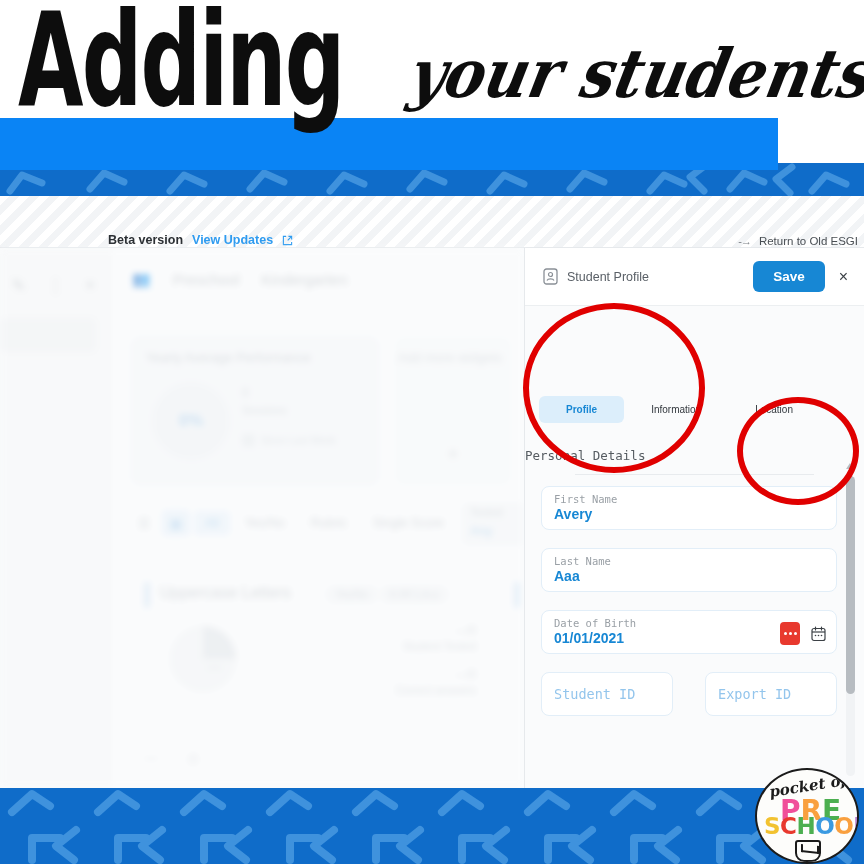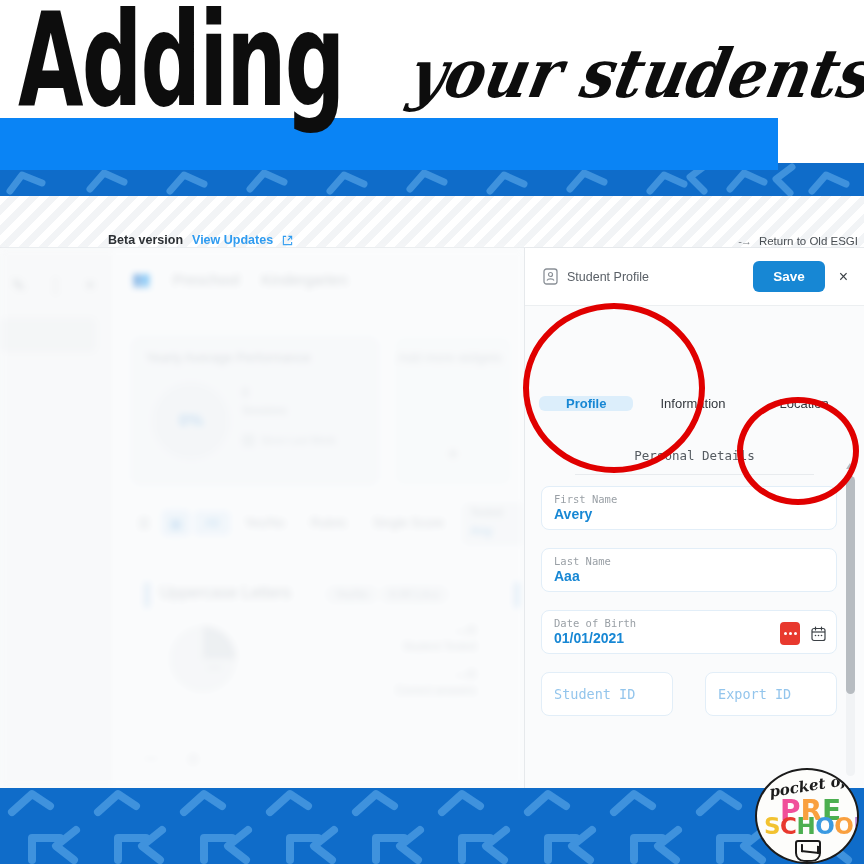--- a/index.html
+++ b/index.html
@@ -121,24 +121,24 @@
   .avatar-row { position: absolute; left: 18px; top: 18px; display: flex; align-items: center; }
   .avatar-box {
     width: 54px; height: 54px; background: #ffffff;
     border: 1px solid #dbeaf7; border-radius: 10px;
     display: flex; align-items: center; justify-content: center;
   }
   .upload-icon { width: 14px; height: 15px; }
   .new-student { margin-left: 29px; font-size: 14.5px; color: #33383e; }
 
   .tabs { position: absolute; left: 14px; top: 90px; display: flex; align-items: center; }
-  .tab { padding: 0 27px; border-radius: 6px; font-size: 13px; color: #32373d; cursor: pointer; }
+  .tab { padding: 8px 27px; border-radius: 6px; font-size: 10px; color: #32373d; cursor: pointer; }
   .tab.active { background: #dceefb; color: #1787d4; font-weight: 700; }
 
-  .section-title { position: absolute; left: 0; right: 0; top: 142px; text-align: center; font-size: 12.5px; color: #555b61; font-family:"DejaVu Sans Mono", monospace; }
+  .section-title { position: absolute; left: 0; right: 0; top: 142px; text-align: left; font-size: 12.5px; color: #555b61; font-family:"DejaVu Sans Mono", monospace; }
   .section-rule { position: absolute; left: 50px; right: 50px; top: 168px; height: 1px; background: #e8ebee; }
 
   .form { position: absolute; left: 16px; top: 180px; right: 27px; }
   .field {
     position: relative; background: #ffffff; border: 1px solid #e2eef8;
     border-radius: 8px; height: 44px; margin-bottom: 18px;
     padding: 6px 12px; display: flex; flex-direction: column; justify-content: center;
   }
   .field-label { font-size: 10.5px; color: #9aa0a6; font-family:"DejaVu Sans Mono", monospace; line-height: 1.25; }
   .field-value { font-size: 14px; color: #1787d4; font-weight: 700; line-height: 1.25; }

